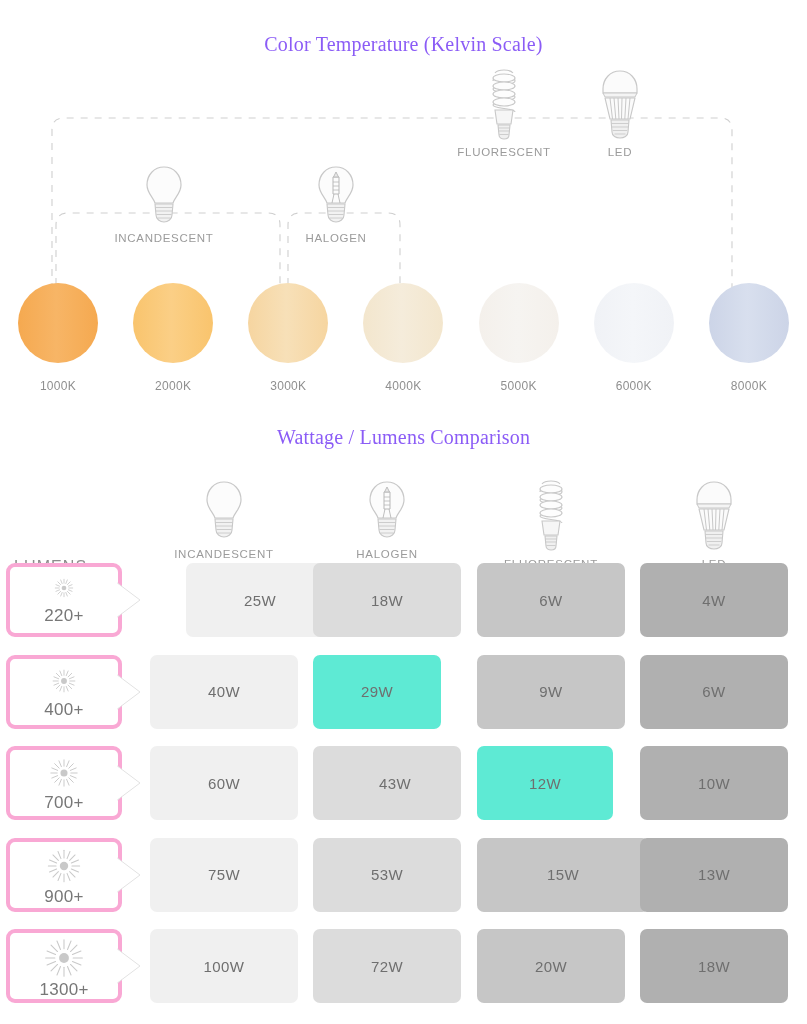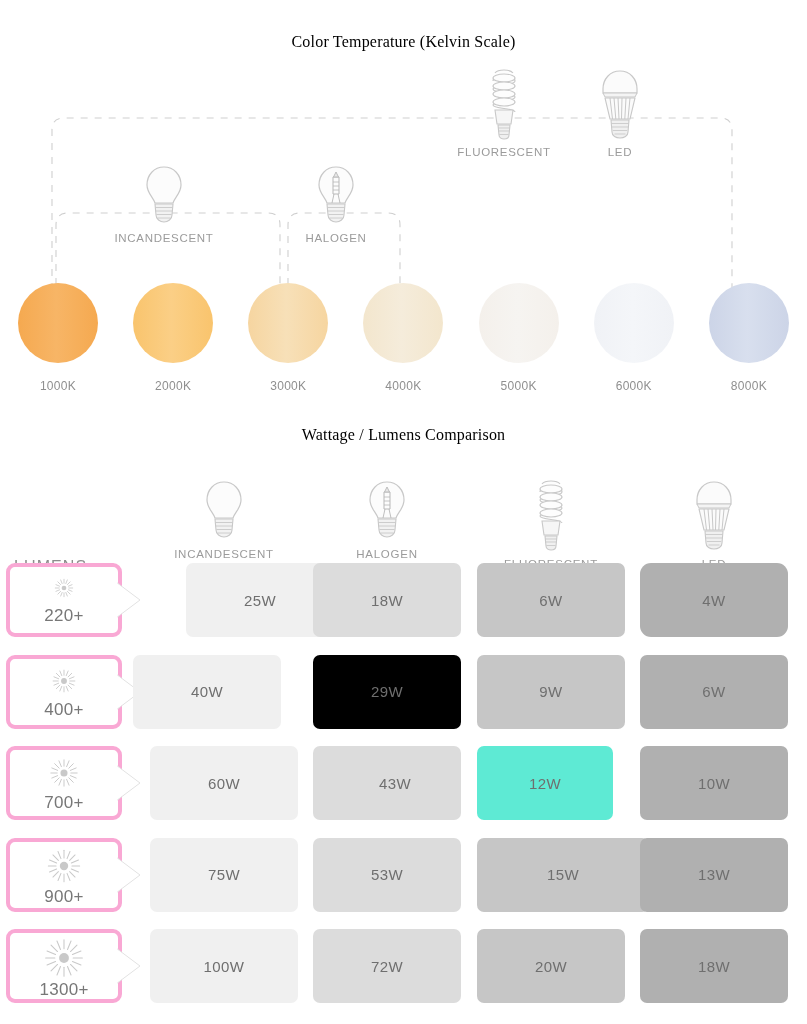--- a/index.html
+++ b/index.html
@@ -17,22 +17,22 @@
     -webkit-font-smoothing: antialiased;
   }
 
   
   .section-title {
     position: absolute;
     left: 0;
     width: 807px;
     text-align: center;
     font-family: "Liberation Serif", serif;
-    font-size: 16px;
-    color: #000000;
+    font-size: 20px;
+    color: #8b5cf6;
     letter-spacing: 0.2px;
   }
   #title-kelvin { top: 33px; }
   #title-wattage { top: 426px; }
 
   
   #kelvin-section {
     position: absolute;
     left: 0; top: 0;
     width: 807px; height: 410px;
@@ -364,21 +364,21 @@
           </svg>
           <span class="lumens-val">220+</span>
         </div>
         <div class="lumens-arrow"><svg width="26" height="36" viewBox="0 0 26 36">
             <path d="M0 0 L24 18 L0 36" stroke="#e2e2e2" stroke-width="1" fill="#ffffff"></path>
             <path d="M0 0 L0 36" stroke="#ffffff" stroke-width="2.5"></path>
           </svg></div>
         <div class="cell" style="left: 150px; width: 148px; background: rgb(240, 240, 240); margin-left: 36px;">25W</div>
         <div class="cell" style="left: 313px; width: 148px; background: rgb(220, 220, 220);">18W</div>
         <div class="cell" style="left: 477px; width: 148px; background: rgb(198, 198, 198);">6W</div>
-        <div class="cell" style="left: 640px; width: 148px; background: rgb(176, 176, 176); border-radius: 11px;">4W</div>
+        <div class="cell" style="left: 640px; width: 148px; background: rgb(176, 176, 176);">4W</div>
       </div>
       <div class="trow">
         <div class="lumens-badge">
           <svg class="lumens-ico" width="38" height="38" viewBox="0 0 48 48">
     <circle cx="24" cy="24" r="3.70" fill="#c9c9c9"></circle>
             <line x1="24.00" y1="16.70" x2="24.00" y2="10.30" stroke="#c9c9c9" stroke-width="1.15" stroke-linecap="round"></line>
             <line x1="26.79" y1="17.26" x2="29.24" y2="11.34" stroke="#c9c9c9" stroke-width="1.15" stroke-linecap="round"></line>
             <line x1="29.16" y1="18.84" x2="33.69" y2="14.31" stroke="#c9c9c9" stroke-width="1.15" stroke-linecap="round"></line>
             <line x1="30.74" y1="21.21" x2="36.66" y2="18.76" stroke="#c9c9c9" stroke-width="1.15" stroke-linecap="round"></line>
             <line x1="31.30" y1="24.00" x2="37.70" y2="24.00" stroke="#c9c9c9" stroke-width="1.15" stroke-linecap="round"></line>
@@ -393,22 +393,22 @@
             <line x1="17.26" y1="21.21" x2="11.34" y2="18.76" stroke="#c9c9c9" stroke-width="1.15" stroke-linecap="round"></line>
             <line x1="18.84" y1="18.84" x2="14.31" y2="14.31" stroke="#c9c9c9" stroke-width="1.15" stroke-linecap="round"></line>
             <line x1="21.21" y1="17.26" x2="18.76" y2="11.34" stroke="#c9c9c9" stroke-width="1.15" stroke-linecap="round"></line>
           </svg>
           <span class="lumens-val">400+</span>
         </div>
         <div class="lumens-arrow"><svg width="26" height="36" viewBox="0 0 26 36">
             <path d="M0 0 L24 18 L0 36" stroke="#e2e2e2" stroke-width="1" fill="#ffffff"></path>
             <path d="M0 0 L0 36" stroke="#ffffff" stroke-width="2.5"></path>
           </svg></div>
-        <div class="cell" style="left: 133px; width: 148px; background: rgb(240, 240, 240);">40W</div>
-        <div class="cell" style="left: 313px; width: 148px; background: #000000;">29W</div>
+        <div class="cell" style="left: 150px; width: 148px; background: rgb(240, 240, 240);">40W</div>
+        <div class="cell" style="left: 313px; width: 128px; background: #5eead4;">29W</div>
         <div class="cell" style="left: 477px; width: 148px; background: rgb(198, 198, 198);">9W</div>
         <div class="cell" style="left: 640px; width: 148px; background: rgb(176, 176, 176);">6W</div>
       </div>
       <div class="trow">
         <div class="lumens-badge">
           <svg class="lumens-ico" width="40" height="40" viewBox="0 0 48 48">
     <circle cx="24" cy="24" r="4.25" fill="#c9c9c9"></circle>
             <line x1="24.00" y1="15.80" x2="24.00" y2="8.20" stroke="#c9c9c9" stroke-width="1.15" stroke-linecap="round"></line>
             <line x1="27.14" y1="16.42" x2="30.05" y2="9.40" stroke="#c9c9c9" stroke-width="1.15" stroke-linecap="round"></line>
             <line x1="29.80" y1="18.20" x2="35.17" y2="12.83" stroke="#c9c9c9" stroke-width="1.15" stroke-linecap="round"></line>

